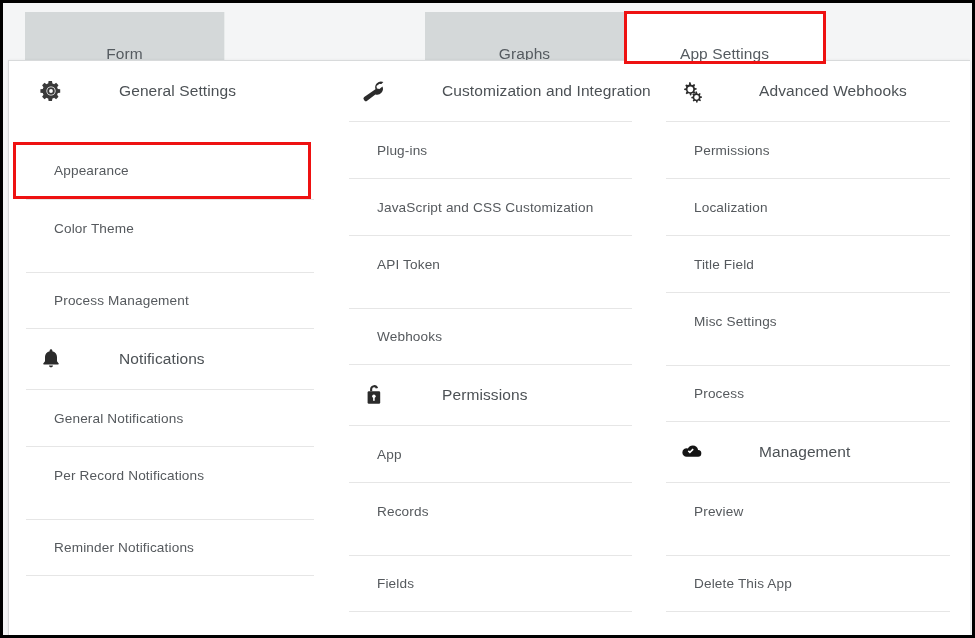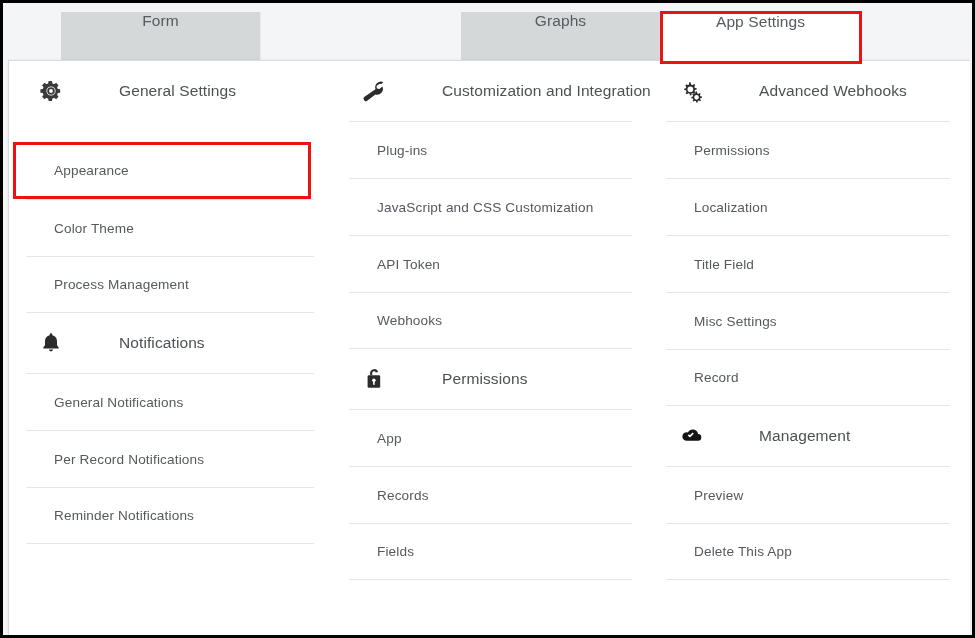--- a/index.html
+++ b/index.html
@@ -33,30 +33,29 @@
     right: 0;
     height: 60px;
     background: #f4f5f6;
   }
   .tab {
     position: absolute;
     top: 9px;
     height: 51px;
     box-sizing: border-box;
     display: flex;
-    align-items: flex-start;
+    align-items: flex-end;
     justify-content: center;
     font-size: 15.5px;
     color: #555b60;
     letter-spacing: 0.1px;
     background: #d4d8d9;
     border-right: 1px solid #e9ecec;
     cursor: pointer;
     user-select: none;
-    margin-left: 36px;
   }
   .tab.active {
     background: #ffffff;
     border-right: 1px solid #cfcfcf;
     border-top: 1px solid #8b5cf6;
     color: #555b60;
     z-index: 3;
   }
   .tab.highlight {
     outline: 3px solid #ee1111;
@@ -132,20 +131,21 @@
     align-items: center;
     padding-left: 28px;
     font-size: 13.6px;
     color: #55595d;
     letter-spacing: 0.15px;
     cursor: pointer;
     white-space: nowrap;
   }
   .menu-item.last {
     border-bottom: 1px solid #e6e6e6;
+    margin-top: 16px;
   }
   .menu-item.redbox {
     border-top: none;
     margin-top: 21px;
   }
   .menu-item.redbox::after {
     content: "";
     position: absolute;
     left: -13px;
     right: 3px;
@@ -270,21 +270,21 @@
           <div class="menu-item">
             <span>Localization</span>
           </div>
           <div class="menu-item">
             <span>Title Field</span>
           </div>
           <div class="menu-item">
             <span>Misc Settings</span>
           </div>
           <div class="menu-item last">
-            <span>Record</span>
+            <span>Process</span>
           </div>
           <div class="group-header">
             <span class="gi">
               <svg width="26" height="22" viewBox="0 0 26 22">
                 <path fill="#141414" d="M20.1 9.05a5.55 5.55 0 0 0-5.35-4.55 5.6 5.6 0 0 0-4.9 2.9 4.3 4.3 0 0 0-5.5 4.15 4.3 4.3 0 0 0 4.3 4.3h11.1a3.4 3.4 0 0 0 .35-6.8z"></path>
                 <path fill="#ffffff" d="m11.9 12.55-2.15-2.15 1.15-1.15 1 1 2.7-2.7 1.15 1.15-3.85 3.85z"></path>
               </svg>
             </span>
             <span class="group-title">Management</span>
           </div>

